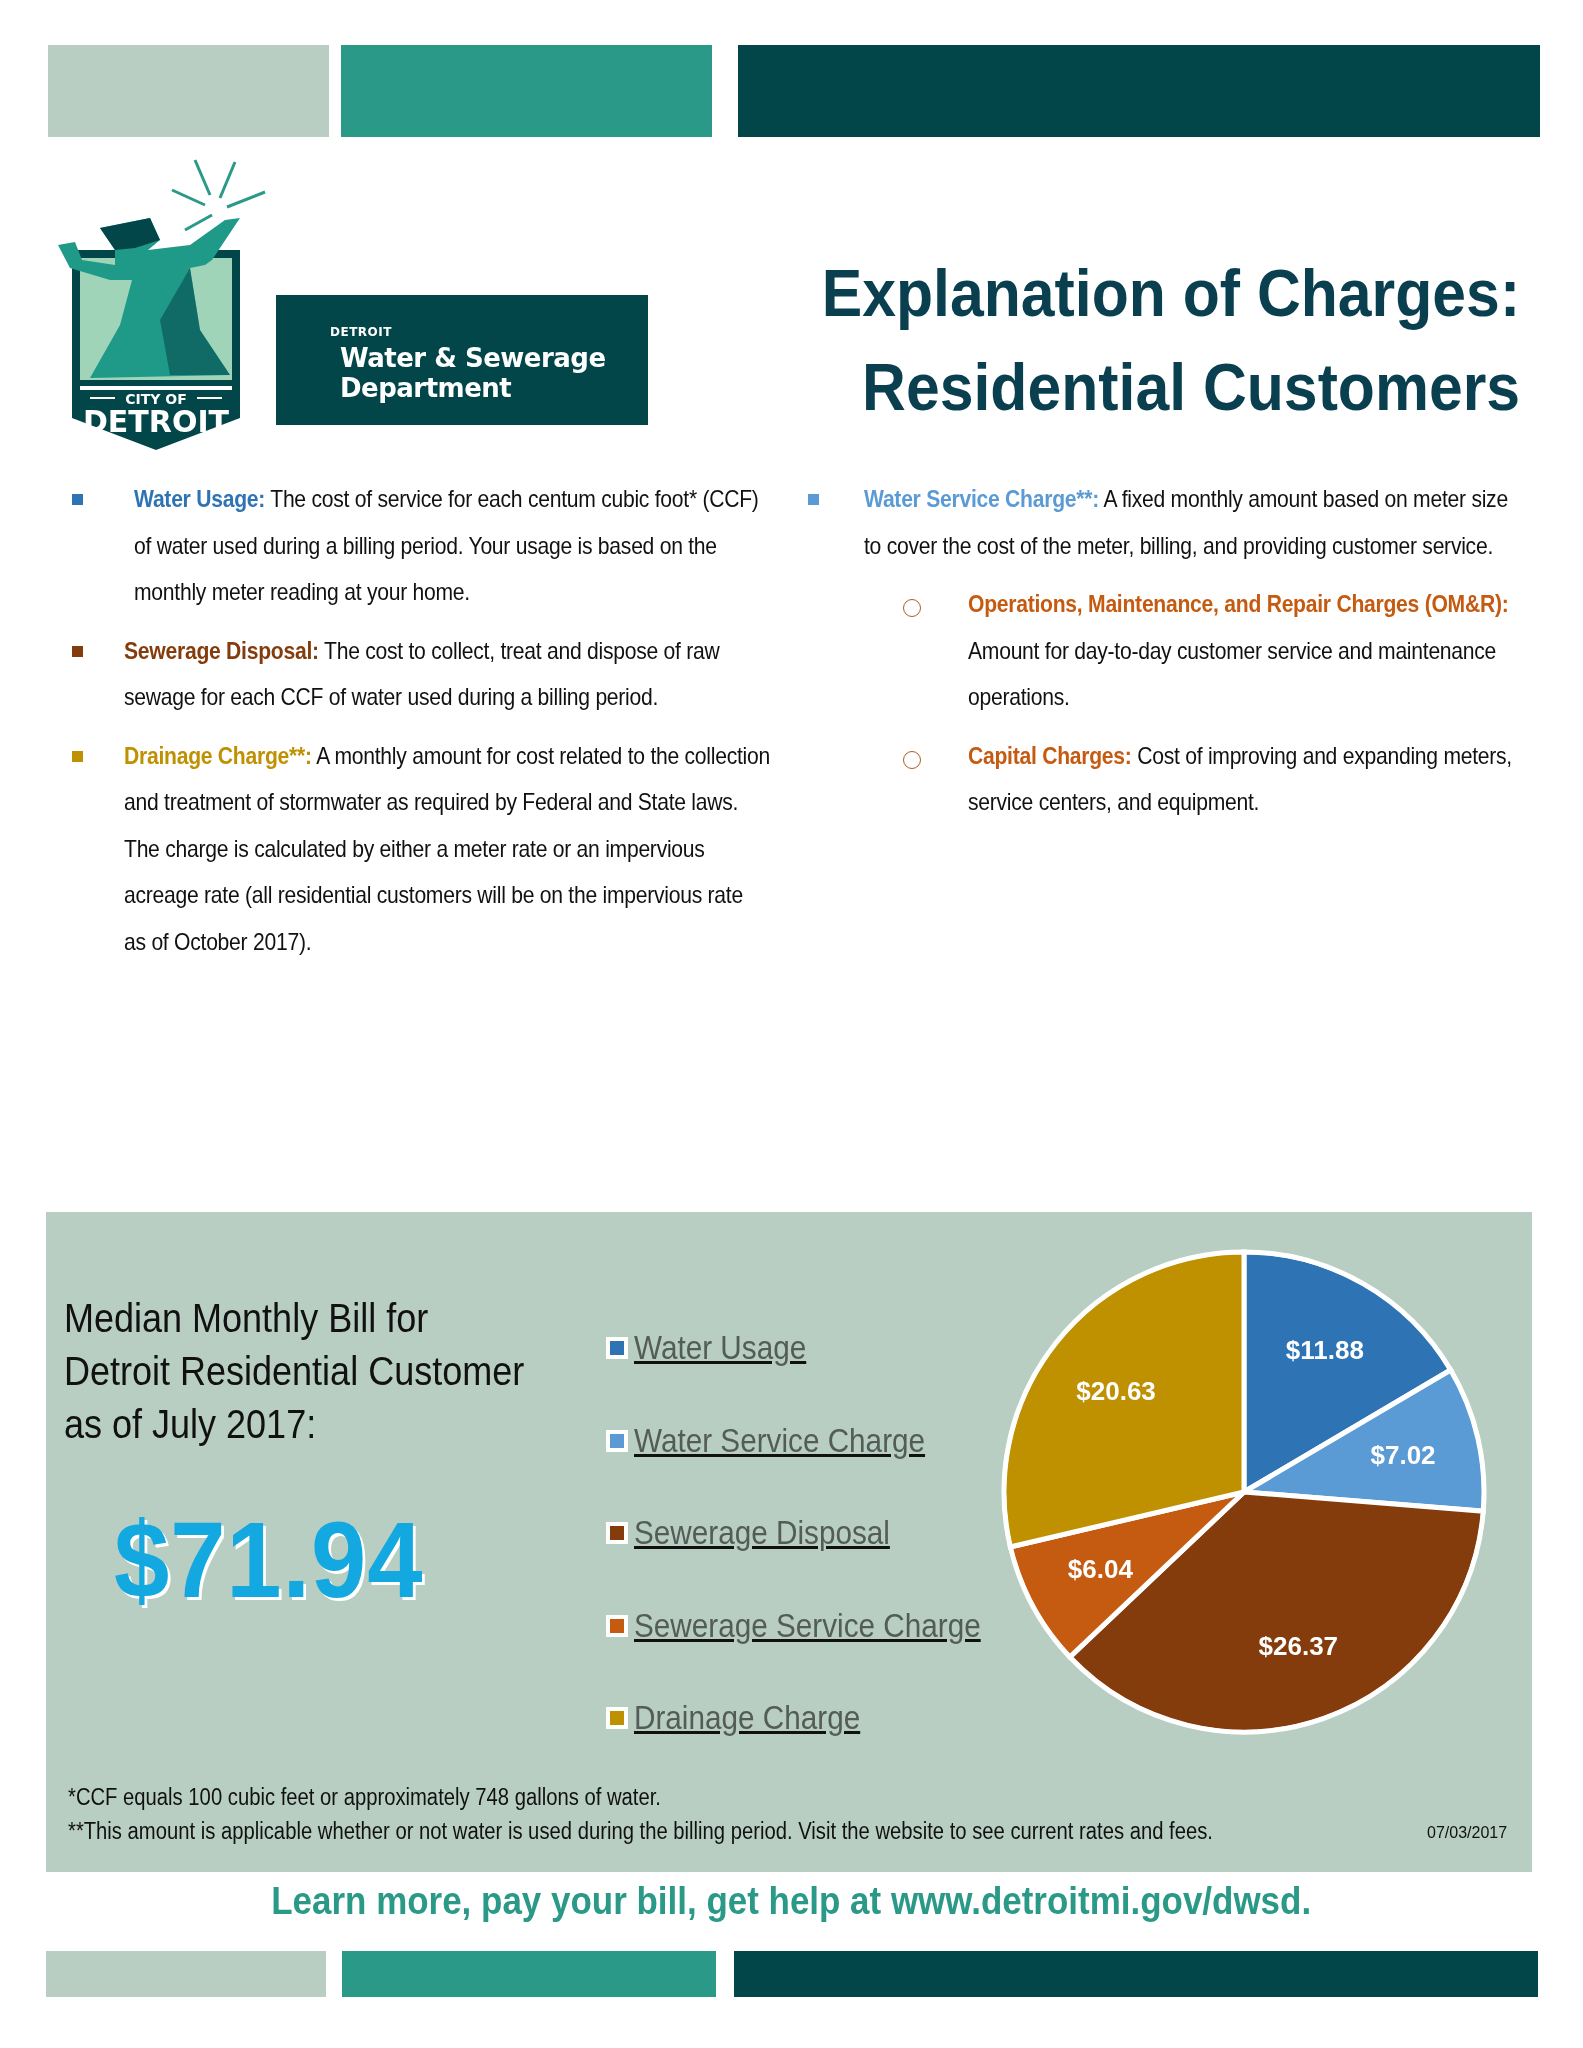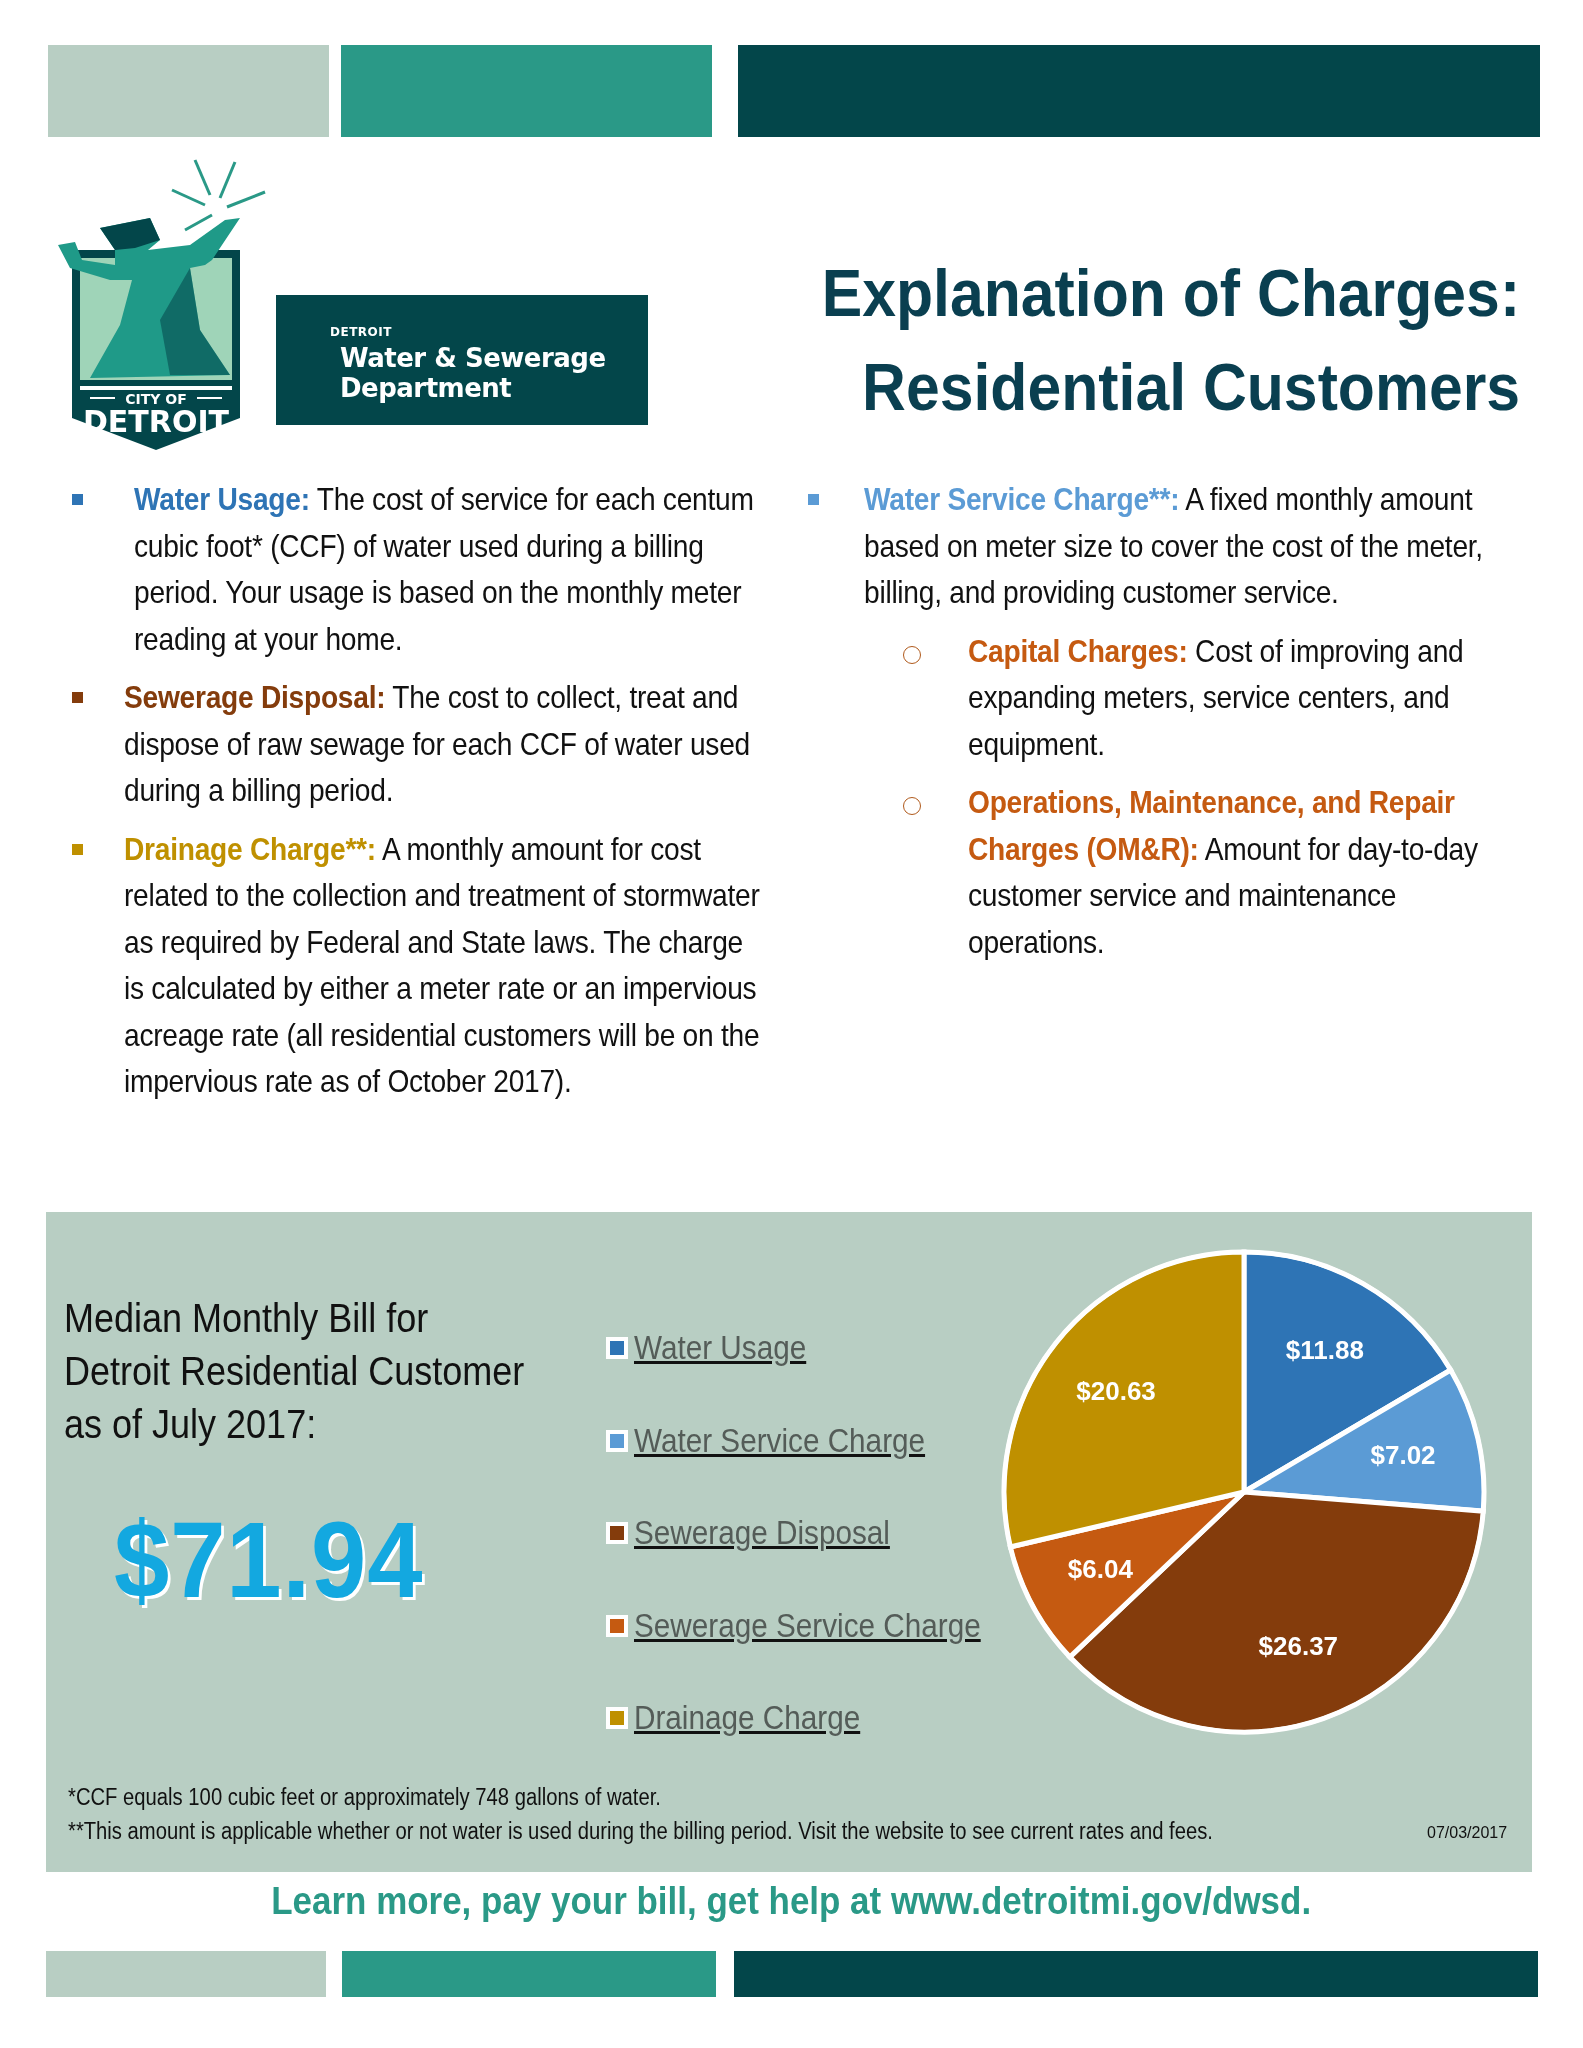--- a/index.html
+++ b/index.html
@@ -12,21 +12,21 @@
   .c-dark { background: #03464a; }
 
   
   .logo { position: absolute; left: 40px; top: 150px; width: 580px; height: 300px; }
   .logo-band { position: absolute; left: 236px; top: 145px; width: 372px; height: 130px; background: #03464a; }
   .logo-band .small { position: absolute; left: 54px; top: 30px; color: #fff; font: bold 12px "DejaVu Sans", sans-serif; letter-spacing: 0.5px; }
   .logo-band .big { position: absolute; left: 64px; top: 48px; color: #fff; font: bold 26px "DejaVu Sans", sans-serif; line-height: 30px; letter-spacing: -0.5px; }
 
   .title { position: absolute; right: 63px; top: 246px; text-align: right; color: #0a3f50; font-family: "Liberation Sans", sans-serif; font-weight: bold; font-size: 66px; line-height: 94px; transform: scaleX(0.92); transform-origin: right top; }
 
-  .col { position: absolute; font-size: 32px; line-height: 46.5px; letter-spacing: -0.3px; }
+  .col { position: absolute; font-size: 24px; line-height: 46.5px; letter-spacing: -0.3px; }
   .col .item { position: relative; margin-bottom: 12px; }
   .col .bullet { position: absolute; width: 11px; height: 11px; top: 18px; }
   .col .term { font-weight: bold; }
   .col .txt { transform: scaleX(0.88); transform-origin: left top; width: 114%; display: block; }
   .circle { position: absolute; width: 18px; height: 18px; border: 1.6px solid #b05a1c; border-radius: 50%; top: 18px; }
 
   .panel { position: absolute; left: 46px; top: 1212px; width: 1486px; height: 660px; background: #b8cec3; }
   .bill-label { position: absolute; left: 18px; top: 80px; width: 520px; font-size: 40px; line-height: 53px; color: #111; transform: scaleX(0.9); transform-origin: left top; }
   .bill-amt { position: absolute; left: 68px; top: 285px; font-size: 108px; font-weight: bold; color: #13a8e0; letter-spacing: 1px; text-shadow: 3px 3px 0 #ffffff; transform: scaleX(0.92); transform-origin: left top; }
 
@@ -102,25 +102,25 @@
   </div>
 </div>
 
 <div class="col" style="left:808px;top:476px;width:720px;">
   <div class="item" style="padding-left:56px;">
     <span class="bullet" style="left:0;background:#5b9bd5;"></span>
     <span class="txt"><span class="term" style="color:#5b9bd5;">Water Service Charge**:</span><span> A fixed monthly amount based on meter size to cover the cost of the meter, billing, and providing customer service.</span></span>
   </div>
   <div class="item" style="padding-left:160px;">
     <span class="circle" style="left:95px;"></span>
-    <span class="txt"><span class="term" style="color:#c55a11;">Capital Charges:</span><span> Cost of improving and expanding meters, service centers, and equipment.</span></span>
+    <span class="txt"><span class="term" style="color:#c55a11;">Operations, Maintenance, and Repair Charges (OM&amp;R):</span><span> Amount for day-to-day customer service and maintenance operations.</span></span>
   </div>
   <div class="item" style="padding-left:160px;">
     <span class="circle" style="left:95px;"></span>
-    <span class="txt"><span class="term" style="color:#c55a11;">Operations, Maintenance, and Repair Charges (OM&amp;R):</span><span> Amount for day-to-day customer service and maintenance operations.</span></span>
+    <span class="txt"><span class="term" style="color:#c55a11;">Capital Charges:</span><span> Cost of improving and expanding meters, service centers, and equipment.</span></span>
   </div>
 </div>
 
 <div class="panel">
   <div class="bill-label">Median Monthly Bill for Detroit Residential Customer as of July 2017:</div>
   <div class="bill-amt">$71.94</div>
 
   <div class="legend">
     <div class="li">
         <span class="sw" style="background:#2e74b5;"></span>

